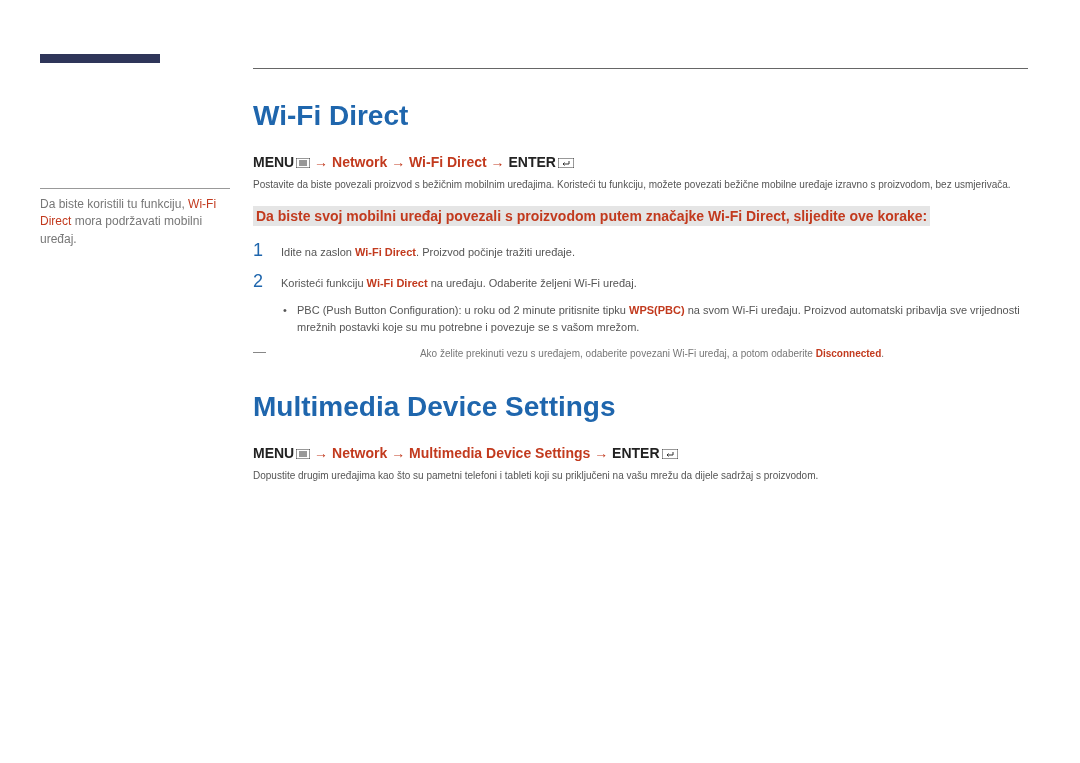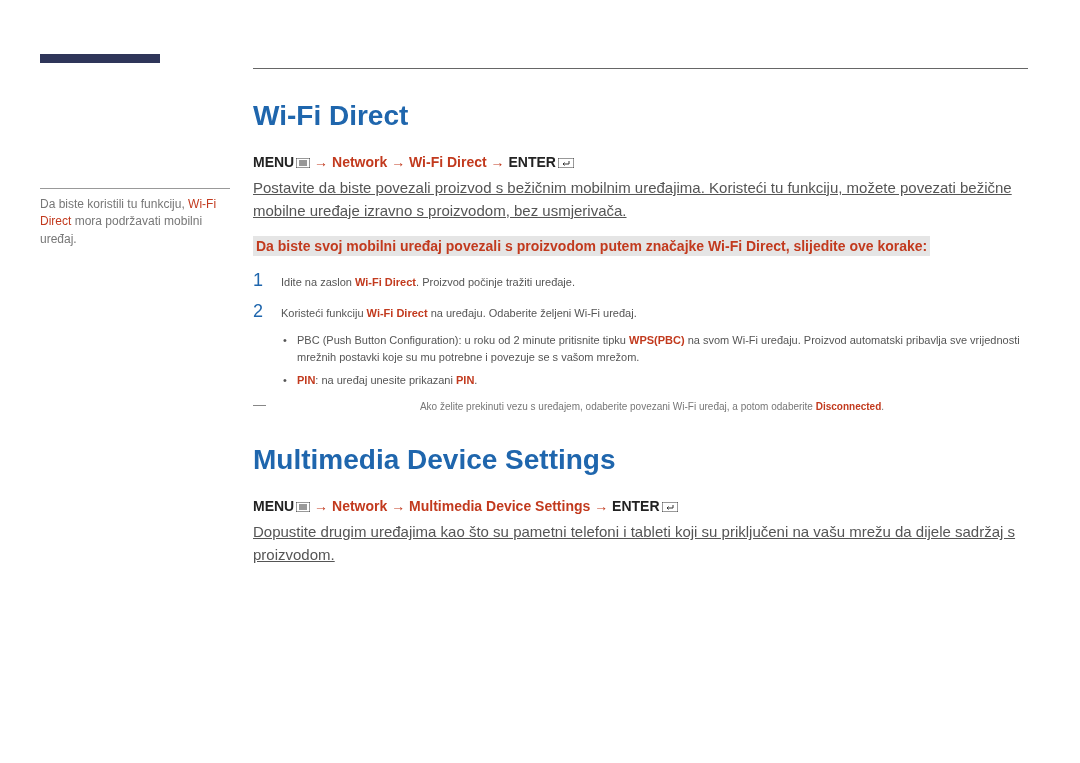--- a/index.html
+++ b/index.html
@@ -63,25 +63,24 @@
   .nav .bold { font-weight: bold; color: #222; }
   .nav .arr { color: #c23a1e; font-weight: bold; }
   .nav .orange { color: #c23a1e; font-weight: bold; }
   .menu-icon, .enter-icon {
     display: inline-block;
     vertical-align: middle;
     margin-left: 2px;
   }
   .menu-icon svg, .enter-icon svg { display: block; }
   .para {
-    font-size: 15px;
+    font-size: 10px;
     color: #555;
     line-height: 1.5;
     margin-bottom: 14px;
-    text-decoration: underline;
   }
   .highlight-head {
     display: inline-block;
     background: #e5e5e5;
     color: #c23a1e;
     font-weight: bold;
     font-size: 14px;
     padding: 2px 3px;
     margin-bottom: 14px;
   }
@@ -189,23 +188,20 @@
       <div class="step-text">
         <span>Koristeći funkciju </span><span class="ob">Wi-Fi Direct</span><span> na uređaju. Odaberite željeni Wi-Fi uređaj.</span>
       </div>
     </div>
   </div>
 
   <div class="bullets">
     <div class="bullet">
       <span>PBC (Push Button Configuration): u roku od 2 minute pritisnite tipku </span><span class="ob">WPS(PBC)</span><span> na svom Wi-Fi uređaju. Proizvod automatski pribavlja sve vrijednosti mrežnih postavki koje su mu potrebne i povezuje se s vašom mrežom.</span>
     </div>
-    <div class="bullet">
-      <span class="ob">PIN</span><span>: na uređaj unesite prikazani </span><span class="ob">PIN</span><span>.</span>
-    </div>
   </div>
 
   <div class="dash-note">
     <span>Ako želite prekinuti vezu s uređajem, odaberite povezani Wi-Fi uređaj, a potom odaberite </span><span class="ob">Disconnected</span><span>.</span>
   </div>
 
   
   <div class="sec2">
     <h1>Multimedia Device Settings</h1>
 

